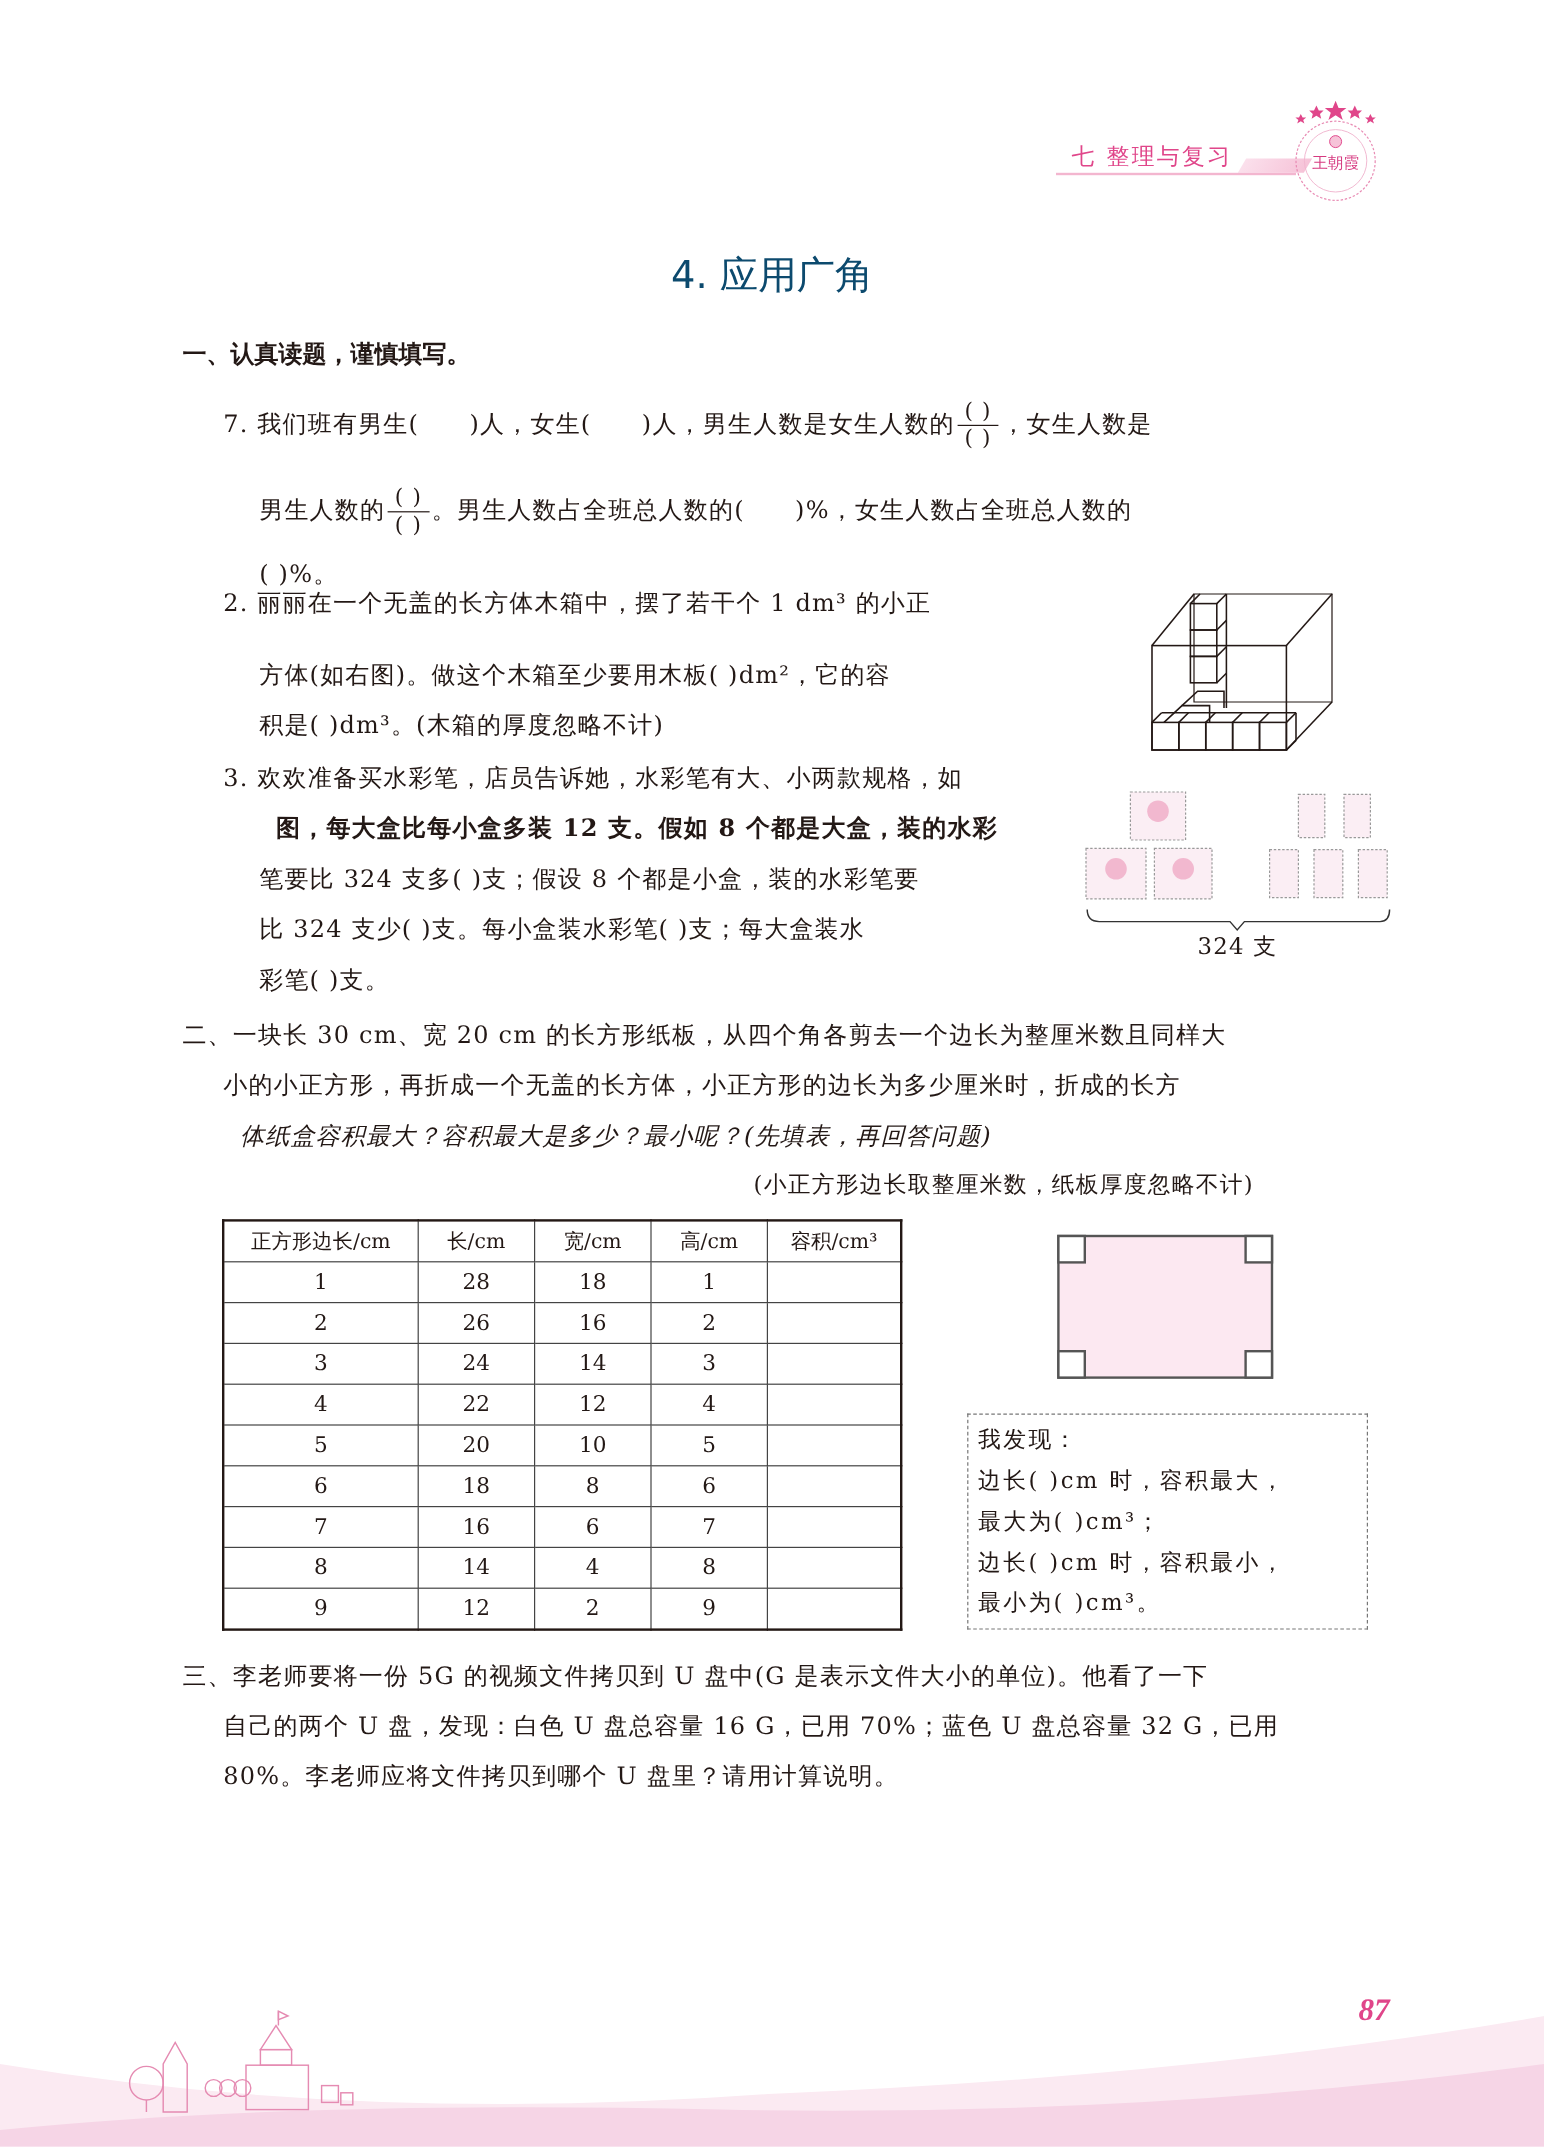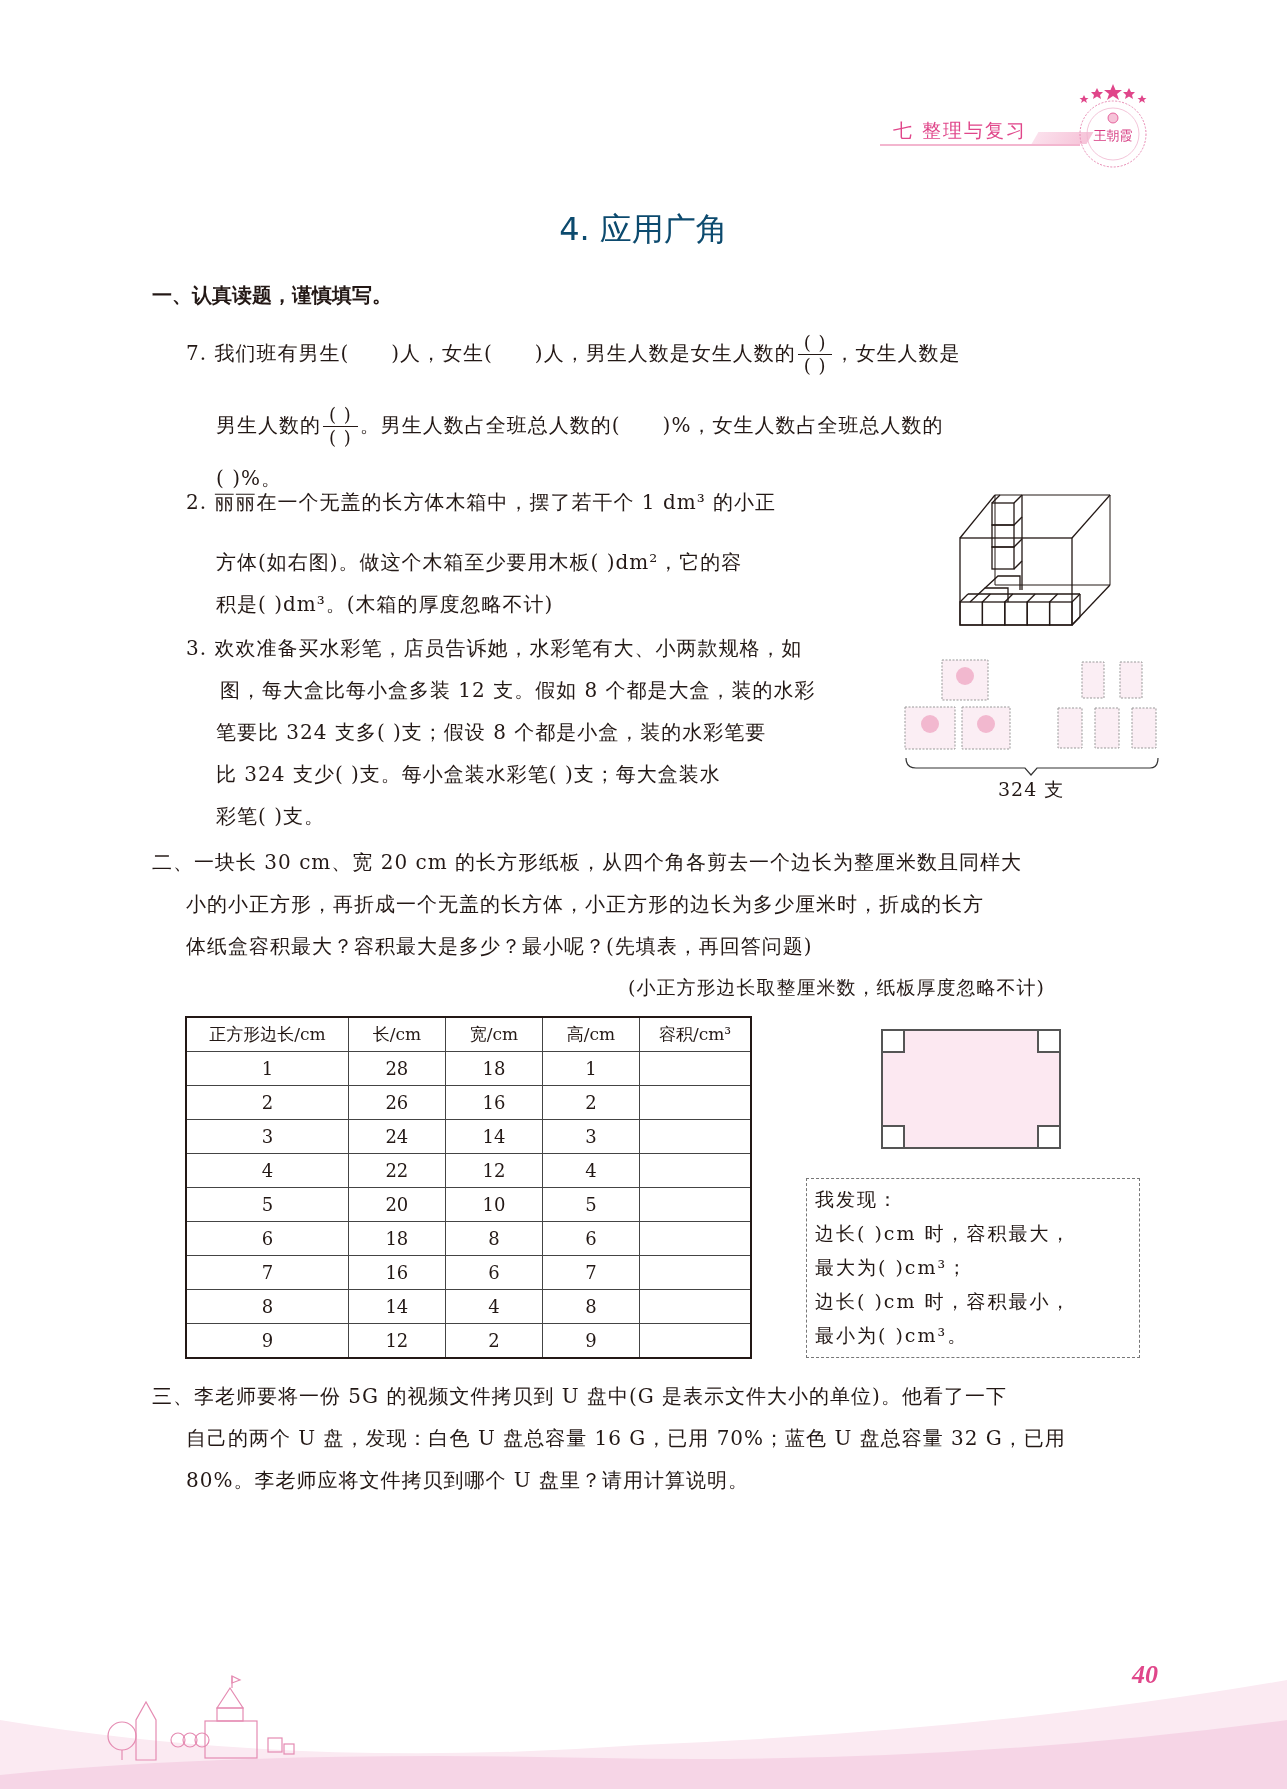--- a/index.html
+++ b/index.html
@@ -104,21 +104,21 @@
     <line x1="77.2" y1="112" x2="85.2" y2="104"></line>
     <line x1="99.6" y1="112" x2="107.6" y2="104"></line>
     <line x1="122" y1="112" x2="130" y2="104"></line>
     <line x1="18" y1="104" x2="130" y2="104"></line>
     <line x1="130" y1="104" x2="130" y2="127"></line>
     <line x1="122" y1="135" x2="130" y2="127"></line>
   </g>
 </svg>
 
 <div class="abs txt" style="left:186px; top:638px;">3. 欢欢准备买水彩笔，店员告诉她，水彩笔有大、小两款规格，如</div>
-<div class="abs txt" style="left:220px; top:680px;">图，每大盒比每小盒多装 12 支。假如 8 个都是大盒，装的水彩</div>
+<div class="abs txt" style="left:230px; top:680px;font-weight:bold;">图，每大盒比每小盒多装 12 支。假如 8 个都是大盒，装的水彩</div>
 <div class="abs txt" style="left:216px; top:722px;">笔要比 324 支多(        )支；假设 8 个都是小盒，装的水彩笔要</div>
 <div class="abs txt" style="left:216px; top:764px;">比 324 支少(        )支。每小盒装水彩笔(        )支；每大盒装水</div>
 <div class="abs txt" style="left:216px; top:806px;text-align:right;">彩笔(        )支。</div>
 
 <div class="abs" style="left:900px; top:650px; width:270px; height:160px;">
   <svg width="270" height="160" viewBox="0 0 270 160">
     <g stroke="#999" stroke-width="1" stroke-dasharray="2,1.5" fill="#fbeef4">
       <rect x="42" y="10" width="46" height="40"></rect>
       <rect x="5" y="57" width="50" height="42"></rect>
       <rect x="62" y="57" width="48" height="42"></rect>
@@ -133,21 +133,21 @@
         <circle cx="30" cy="74" r="9"></circle>
         <circle cx="86" cy="74" r="9"></circle>
     </g>
     <path d="M6,108 Q6,118 16,118 L125,118 L131,125 L137,118 L250,118 Q258,118 258,108" fill="none" stroke="#333" stroke-width="1.2"></path>
   </svg>
   <div class="abs txt" style="left:98px; top:130px; font-size:19px;">324 支</div>
 </div>
 
 <div class="abs txt" style="left:152px; top:852px;">二、一块长 30 cm、宽 20 cm 的长方形纸板，从四个角各剪去一个边长为整厘米数且同样大</div>
 <div class="abs txt" style="left:186px; top:894px;">小的小正方形，再折成一个无盖的长方体，小正方形的边长为多少厘米时，折成的长方</div>
-<div class="abs txt" style="left:186px; top:936px;">体纸盒容积最大？容积最大是多少？最小呢？(先填表，再回答问题)</div>
+<div class="abs txt" style="left:200px; top:936px;font-style:italic;">体纸盒容积最大？容积最大是多少？最小呢？(先填表，再回答问题)</div>
 <div class="abs txt" style="left:628px; top:978px; font-size:19px;">(小正方形边长取整厘米数，纸板厚度忽略不计)</div>
 
 <table class="abs data">
   <thead>
     <tr>
       <th style="width:163px">正方形边长/cm</th>
       <th style="width:97px">长/cm</th>
       <th style="width:97px">宽/cm</th>
       <th style="width:97px">高/cm</th>
       <th style="width:111px">容积/cm³</th>
@@ -254,13 +254,13 @@
       <circle cx="202" cy="100" r="7"></circle>
     <rect x="205" y="81" width="52" height="37"></rect>
     <polygon points="217,68 230,48 243,68"></polygon>
     <rect x="217" y="68" width="26" height="13"></rect>
     <line x1="232" y1="48" x2="232" y2="36"></line>
     <polygon points="232,36 240,40 232,43"></polygon>
     <rect x="268" y="98" width="14" height="14"></rect>
     <rect x="284" y="104" width="10" height="10"></rect>
   </g>
 </svg>
-<div class="abs page-num">40</div>
+<div class="abs page-num">87</div>
 
 </body></html>

